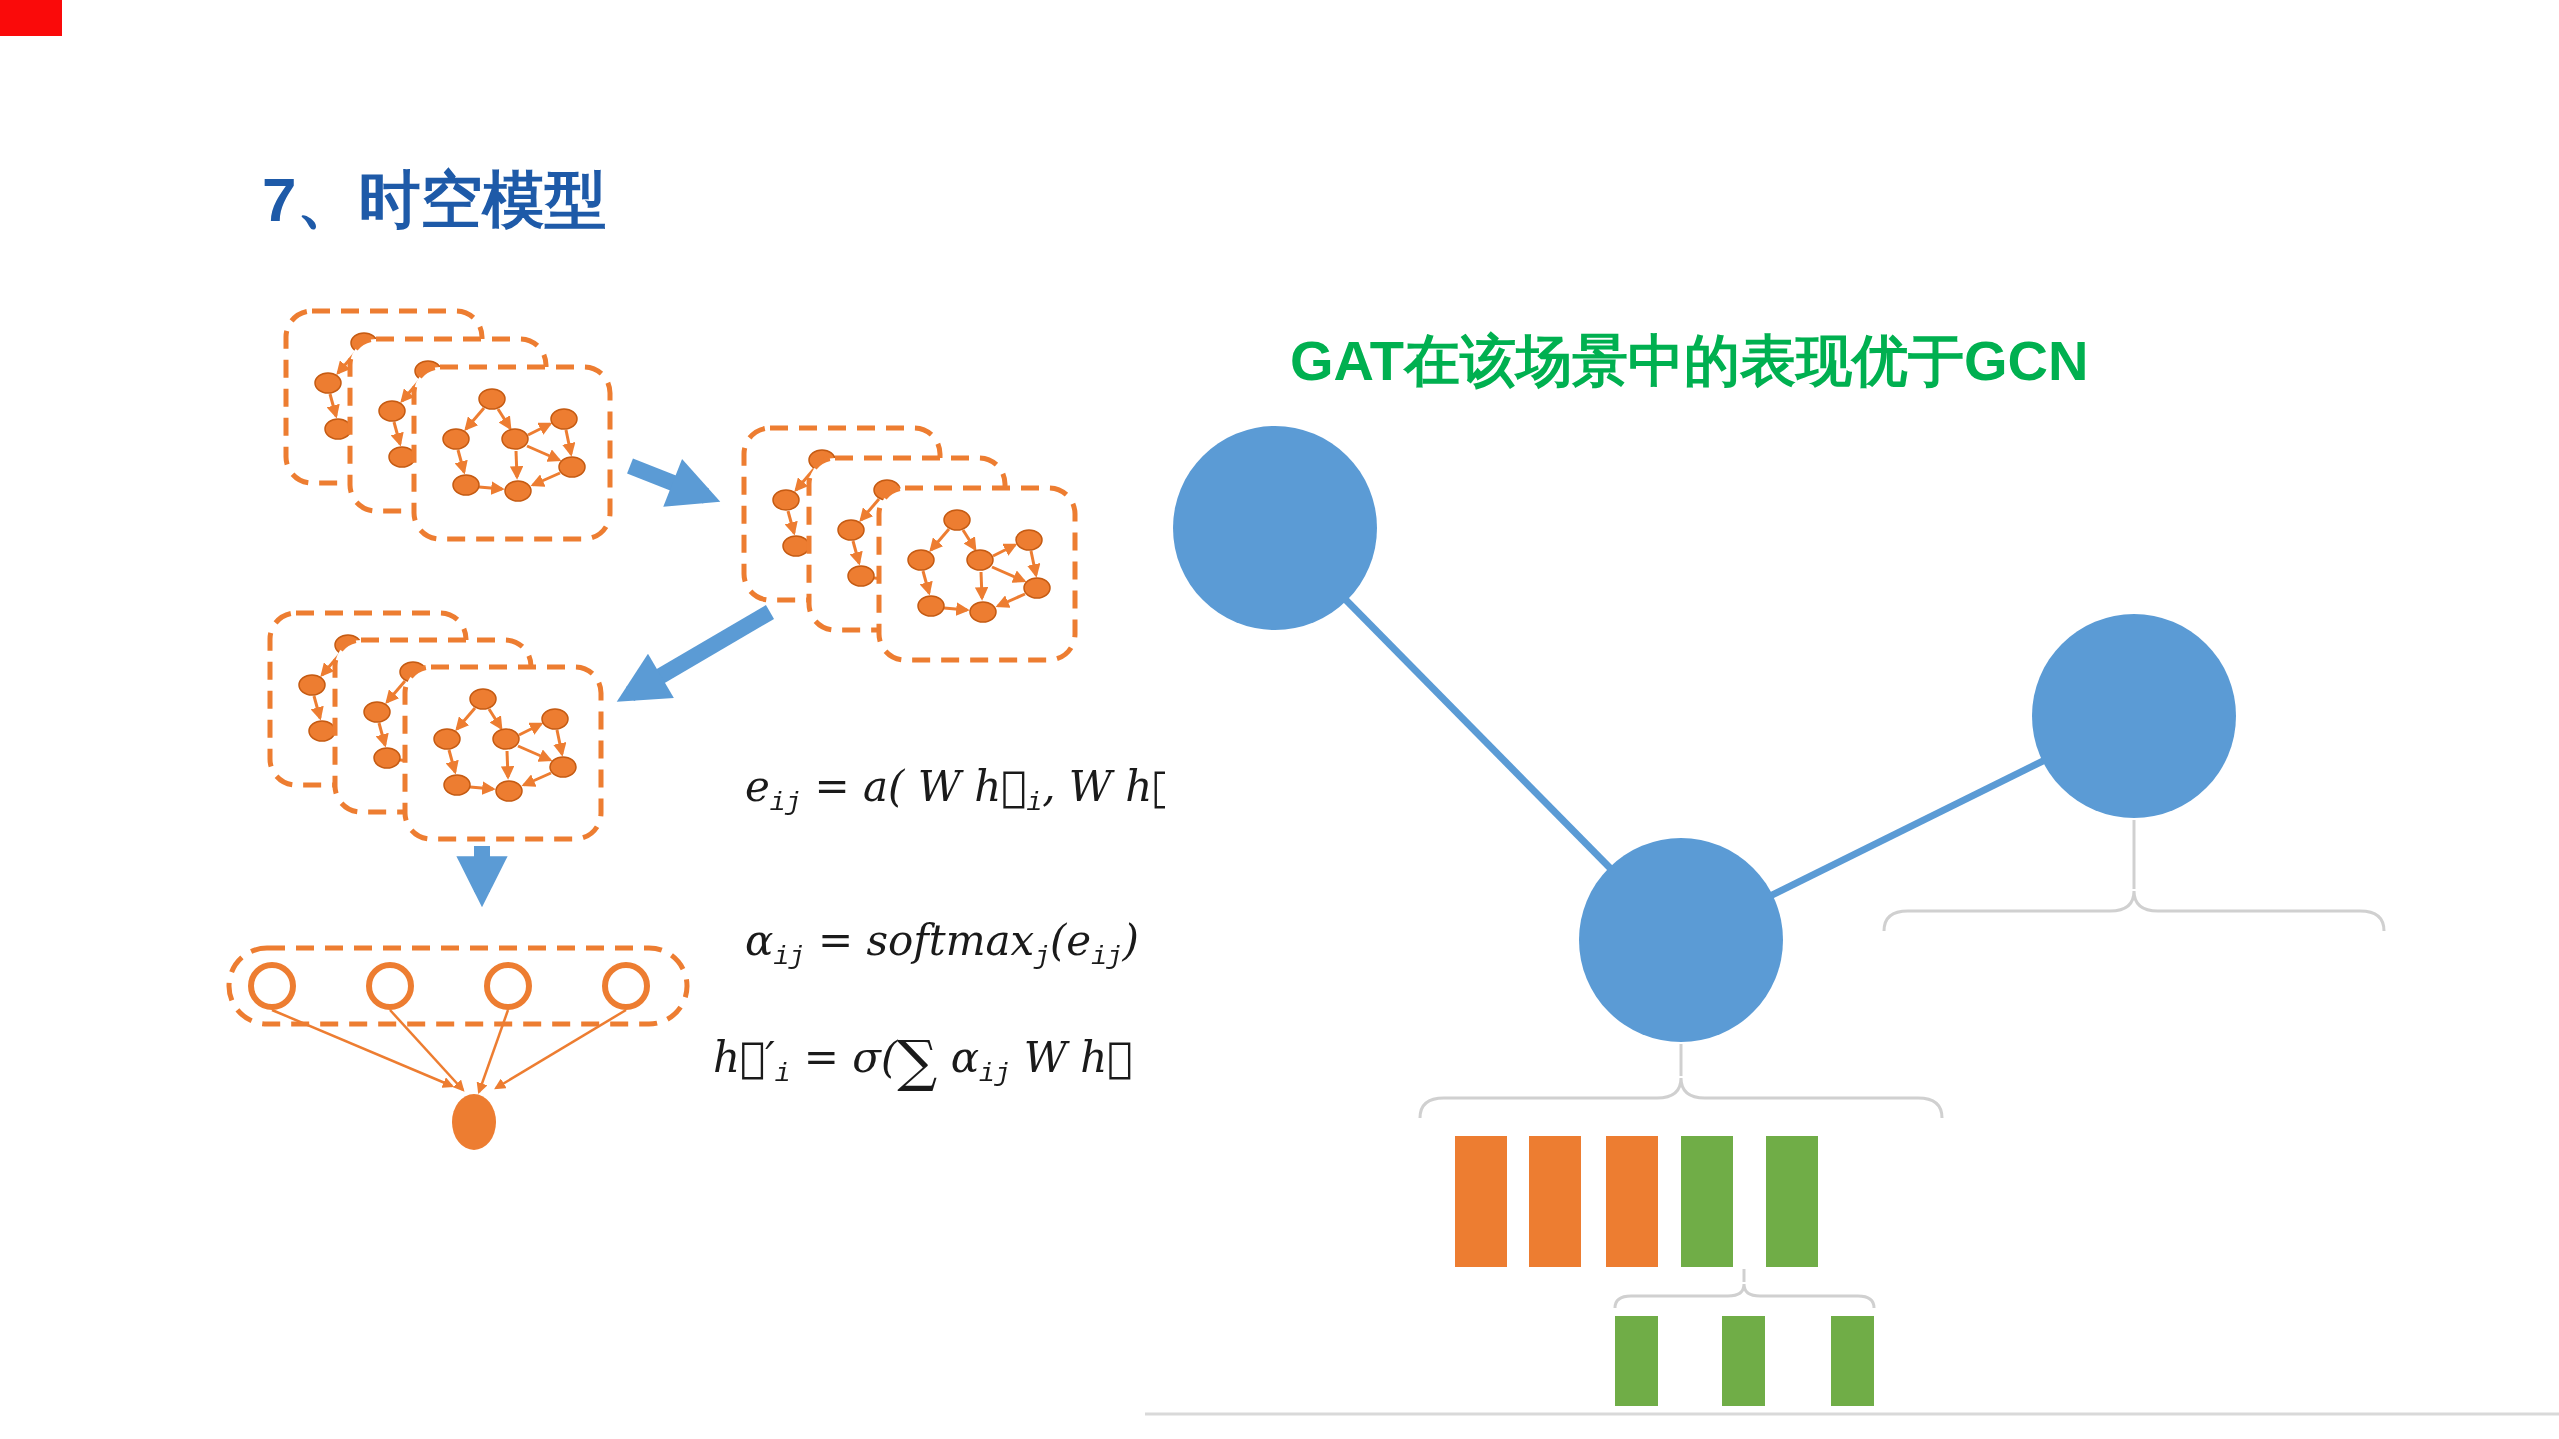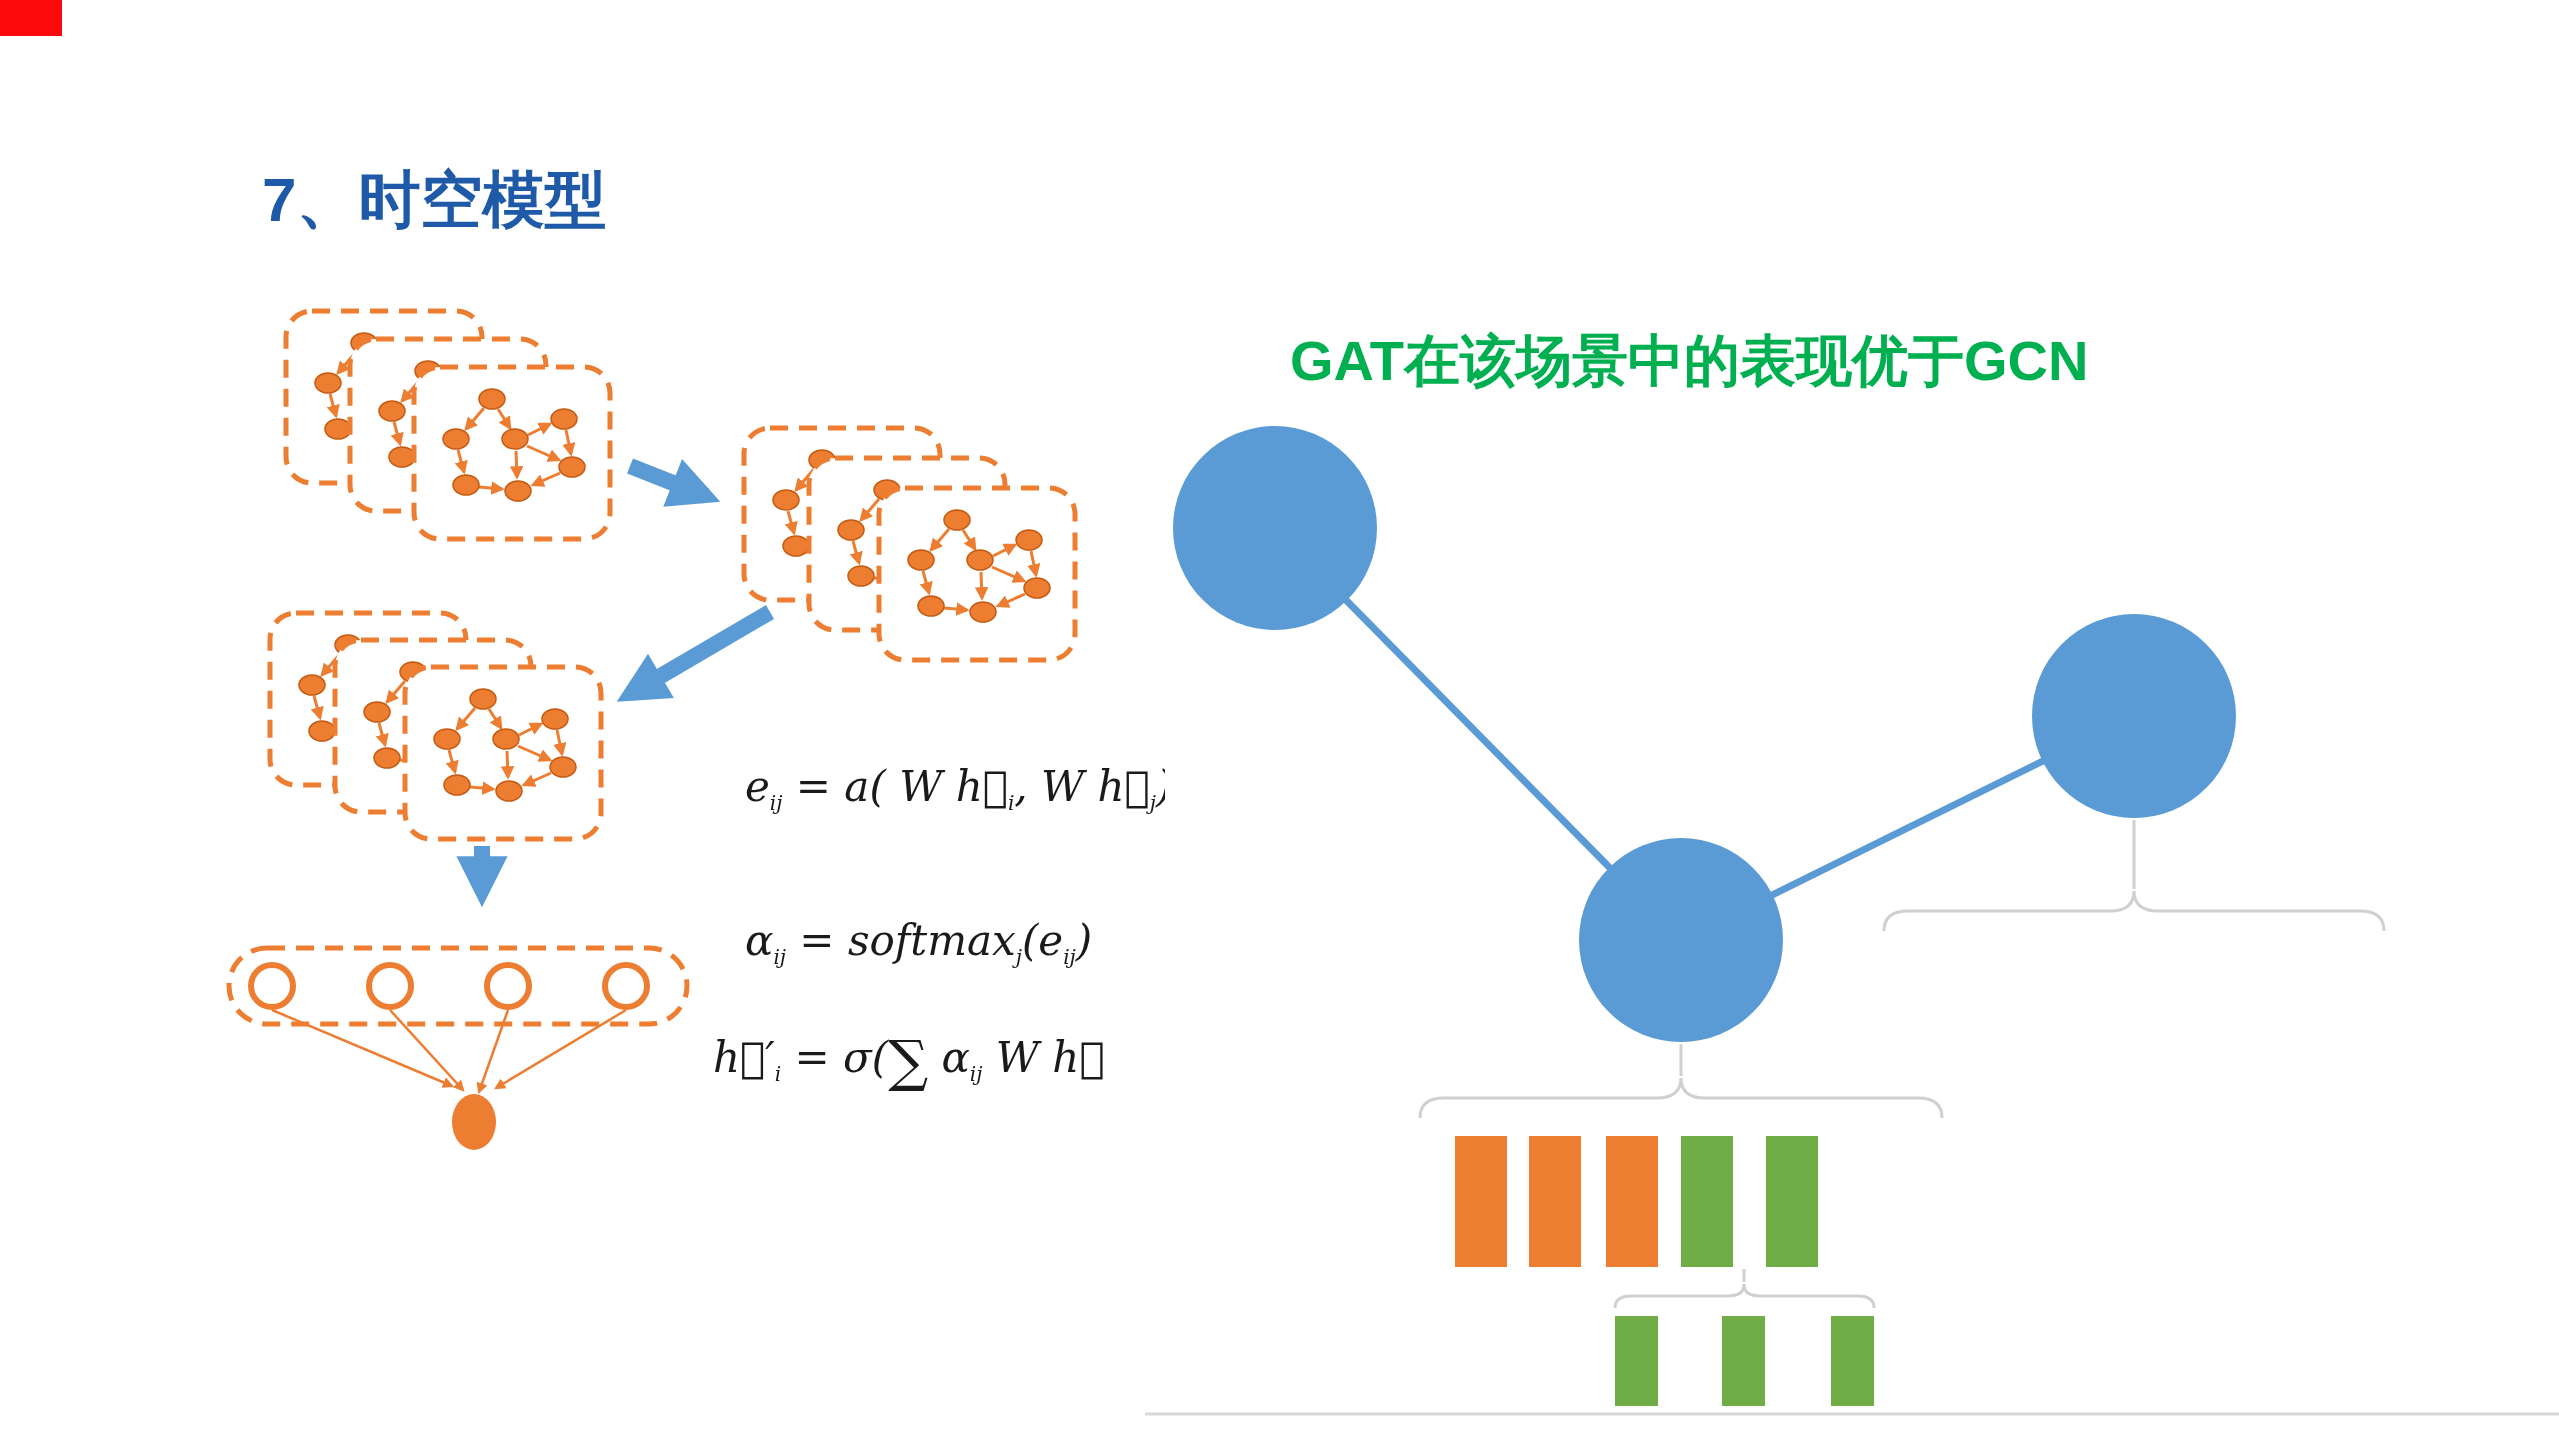--- a/index.html
+++ b/index.html
@@ -14,21 +14,21 @@
   }
   .slide-highlight{
     position:absolute;left:1290px;top:296px;
     font-size:56px;font-weight:bold;color:#00b050;white-space:nowrap;margin-top:28px;
   }
   .diagram-canvas{position:absolute;left:0;top:0;}
   .formula{
     position:absolute;font-family:"DejaVu Serif",serif;font-style:italic;
     font-size:42px;color:#1a1a1a;white-space:nowrap;width:420px;overflow:hidden;
   }
-  .formula sub{font-size:20px;}
+  .formula sub{font-size:26px;font-family:Liberation Mono, monospace;}
   .formula .sum{font-size:56px;font-style:normal;vertical-align:-8px;}
   .f1{left:745px;top:762px;}
   .f2{left:745px;top:916px;}
   .f3{left:713px;top:1028px;}
 </style>
 </head>
 <body>
 
 <div class="red-corner"></div>
 

